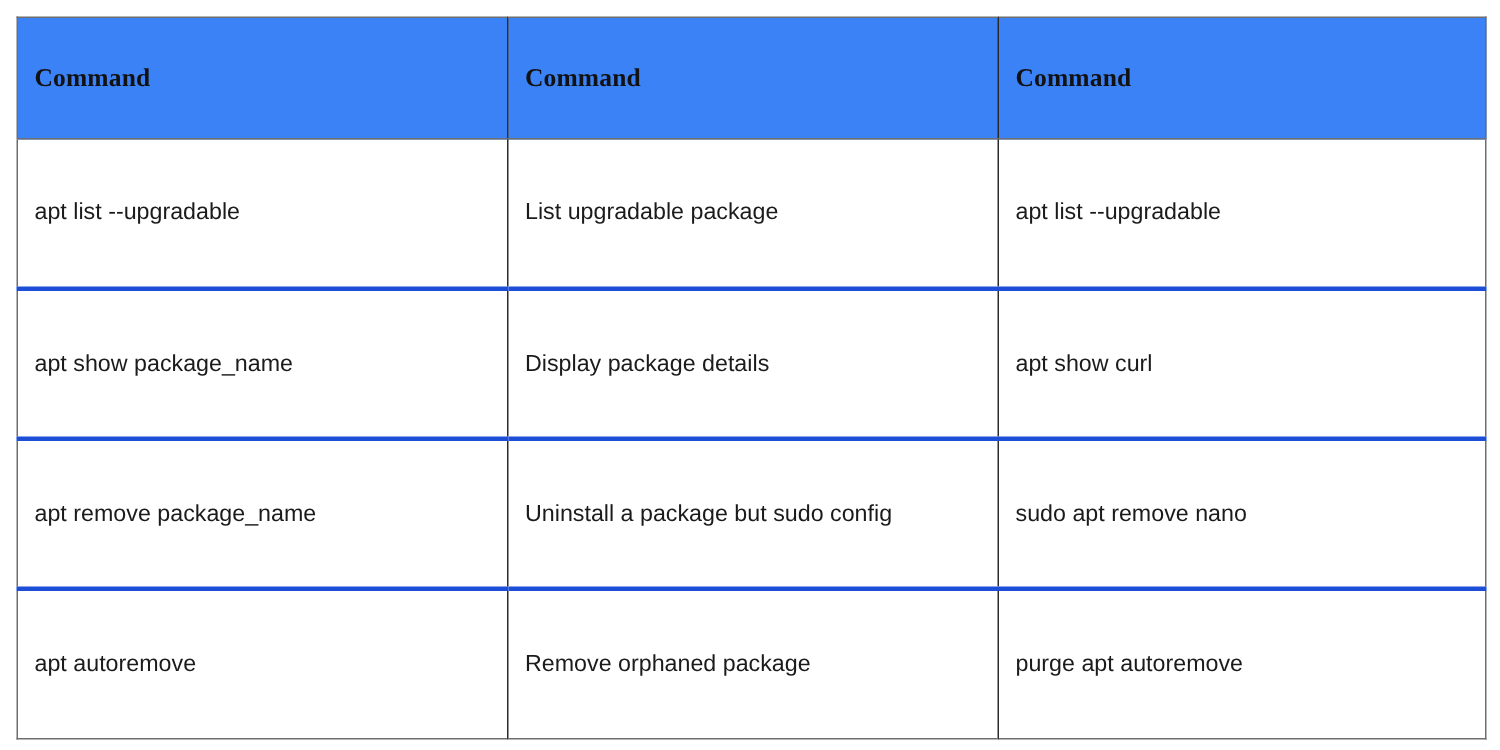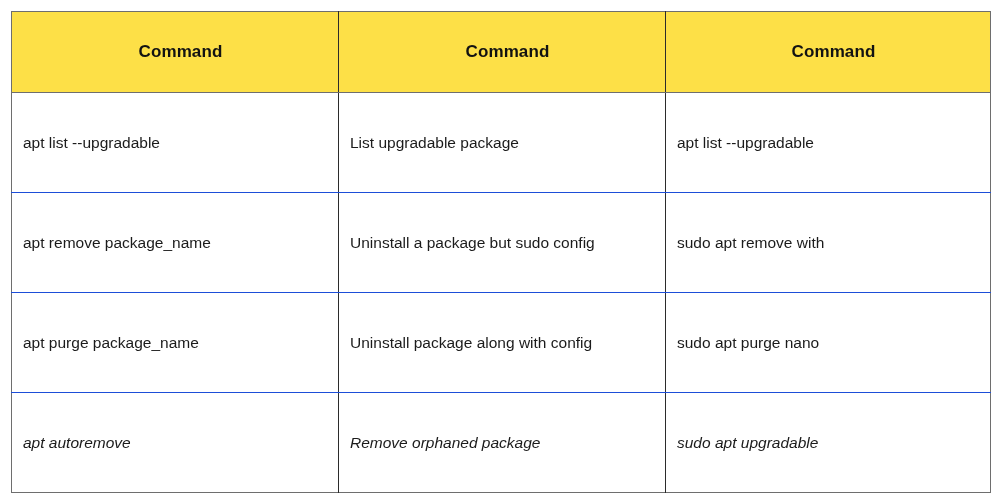--- a/index.html
+++ b/index.html
@@ -37,57 +37,57 @@
   }
   table.cmd-table col.c1 { width: 327px; }
   table.cmd-table col.c2 { width: 327px; }
   table.cmd-table col.c3 { width: 325px; }
 
   thead tr {
     height: 81px;
     background: #f1f1f1;
   }
   thead th {
-    background: #fde047;
-    text-align: center;
+    background: #3b82f6;
+    text-align: left;
     vertical-align: middle;
     font-size: 17px;
     font-weight: bold;
     color: #121212;
     padding: 0 0 0 11px;
     border-right: 1px solid #2b2b2b;
     border-bottom: 1px solid #6e6e6e;
     letter-spacing: 0.1px;
+    font-family: Liberation Serif, serif;
   }
   thead th:last-child {
     border-right: none;
   }
 
   tbody tr {
     height: 80px;
   }
   tbody td {
     text-align: left;
     vertical-align: middle;
     font-size: 15.5px;
     font-weight: normal;
     color: #1b1b1b;
     padding: 0 10px 0 11px;
     border-right: 1px solid #2b2b2b;
-    border-bottom: 1px solid #1d4ed8;
+    border-bottom: 3px solid #1d4ed8;
     background: #ffffff;
     white-space: nowrap;
     overflow: hidden;
   }
   tbody td:last-child {
     border-right: none;
   }
   tbody tr:last-child td {
     border-bottom: none;
-    font-style: italic;
   }
 </style>
 </head>
 <body>
 
 <div class="page">
   <div class="table-wrap">
     <table class="cmd-table">
       <colgroup>
         <col class="c1">
@@ -101,30 +101,30 @@
           <th>Command</th>
         </tr>
       </thead>
       <tbody>
         <tr>
           <td>apt list --upgradable</td>
           <td>List upgradable package</td>
           <td>apt list --upgradable</td>
         </tr>
         <tr>
+          <td>apt show package_name</td>
+          <td>Display package details</td>
+          <td>apt show curl</td>
+        </tr>
+        <tr>
           <td>apt remove package_name</td>
           <td>Uninstall a package but sudo config</td>
-          <td>sudo apt remove with</td>
-        </tr>
-        <tr>
-          <td>apt purge package_name</td>
-          <td>Uninstall package along with config</td>
-          <td>sudo apt purge nano</td>
+          <td>sudo apt remove nano</td>
         </tr>
         <tr>
           <td>apt autoremove</td>
           <td>Remove orphaned package</td>
-          <td>sudo apt upgradable</td>
+          <td>purge apt autoremove</td>
         </tr>
       </tbody>
     </table>
   </div>
 </div>
 
 </body></html>

